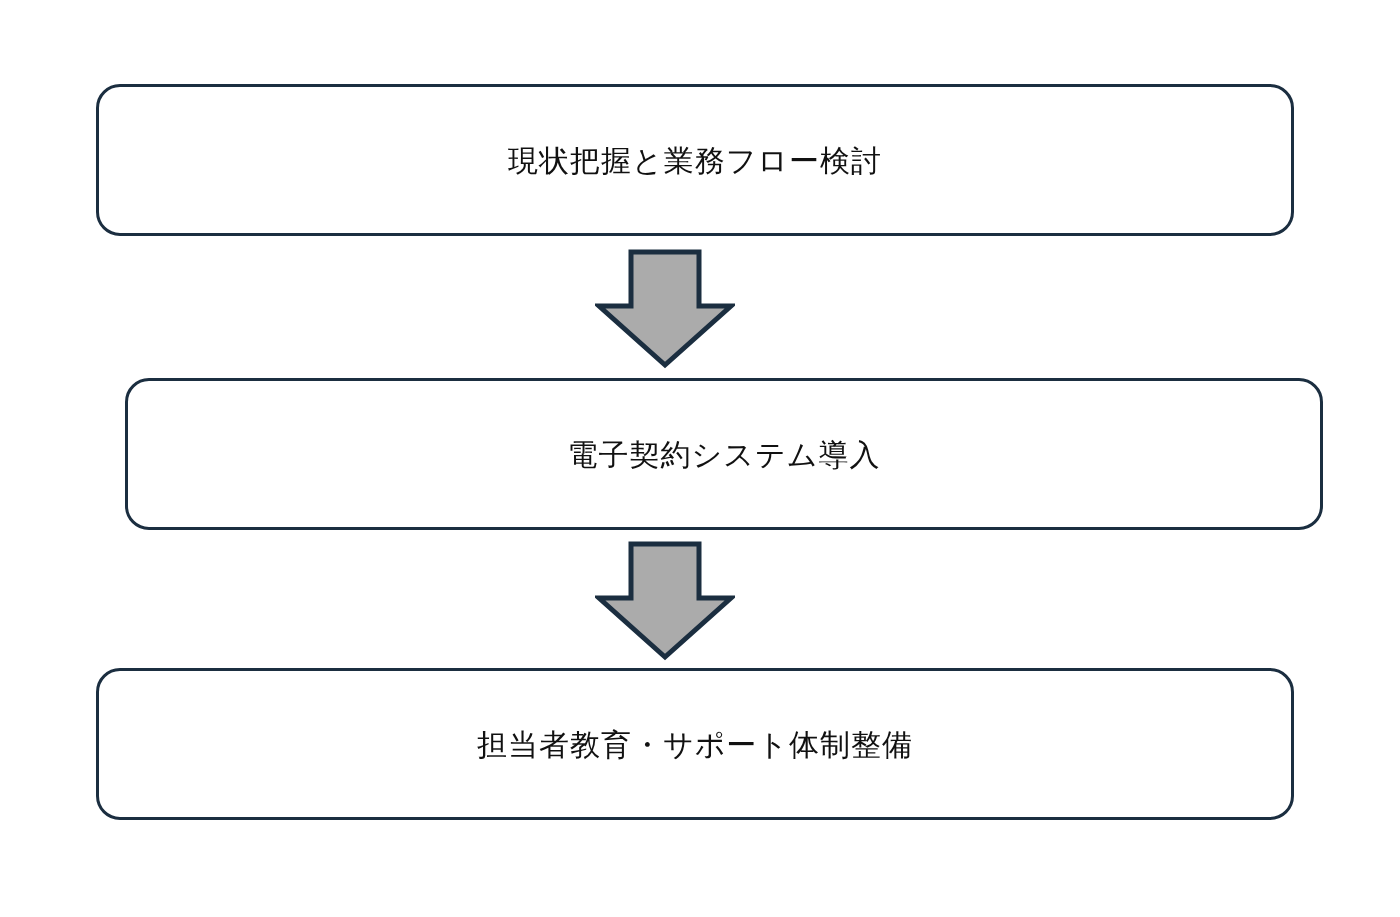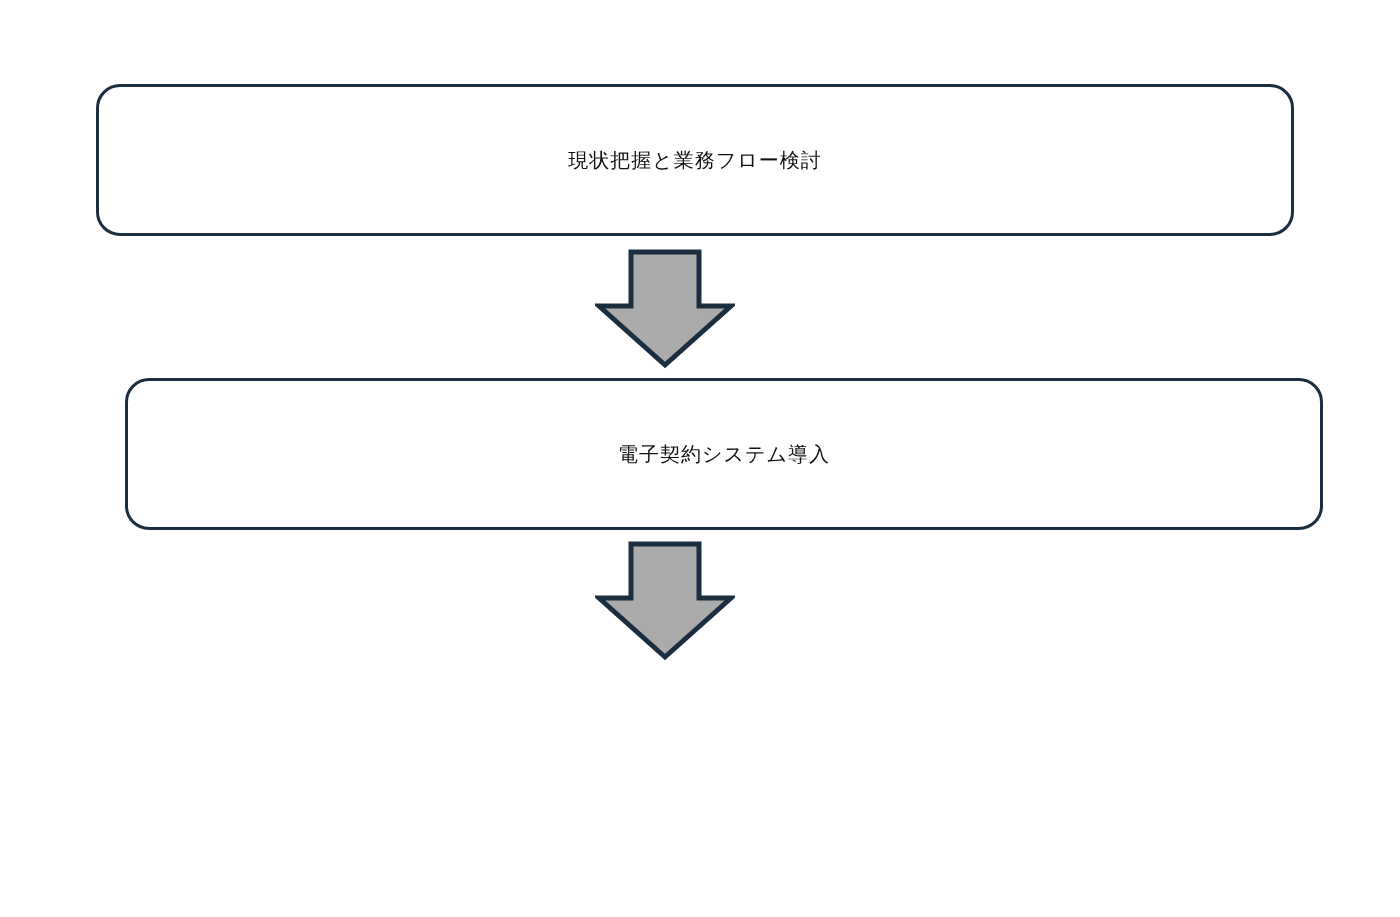--- a/index.html
+++ b/index.html
@@ -23,21 +23,21 @@
     box-sizing: border-box;
     background: var(--box-fill, #ffffff);
     border: 3px solid var(--box-border, #1b2e40);
     border-radius: 24px;
     display: flex;
     align-items: center;
     justify-content: center;
   }
   .flow-box .label {
     color: var(--text-color, #111111);
-    font-size: 20px;
+    font-size: 30px;
     letter-spacing: 1px;
     line-height: 1.3;
     text-align: center;
     white-space: nowrap;
   }
   .box-1 { top: 84px; }
   .box-2 { top: 378px; margin-left: 29px; }
   .box-3 { top: 668px; }
   .arrow {
     position: absolute;
@@ -77,14 +77,17 @@
   <div class="flow-box box-2">
     <span class="label">電子契約システム導入</span>
   </div>
 
   <div class="arrow arrow-2">
     <svg viewBox="0 0 140 120" preserveAspectRatio="none" aria-hidden="true">
       <polygon points="36,3 104,3 104,57 136,57 70,116 4,57 36,57"></polygon>
     </svg>
   </div>
 
+  <div class="flow-box box-3">
+    <span class="label">担当者教育・サポート体制整備</span>
+  </div>
 
 </div>
 
 </body></html>

